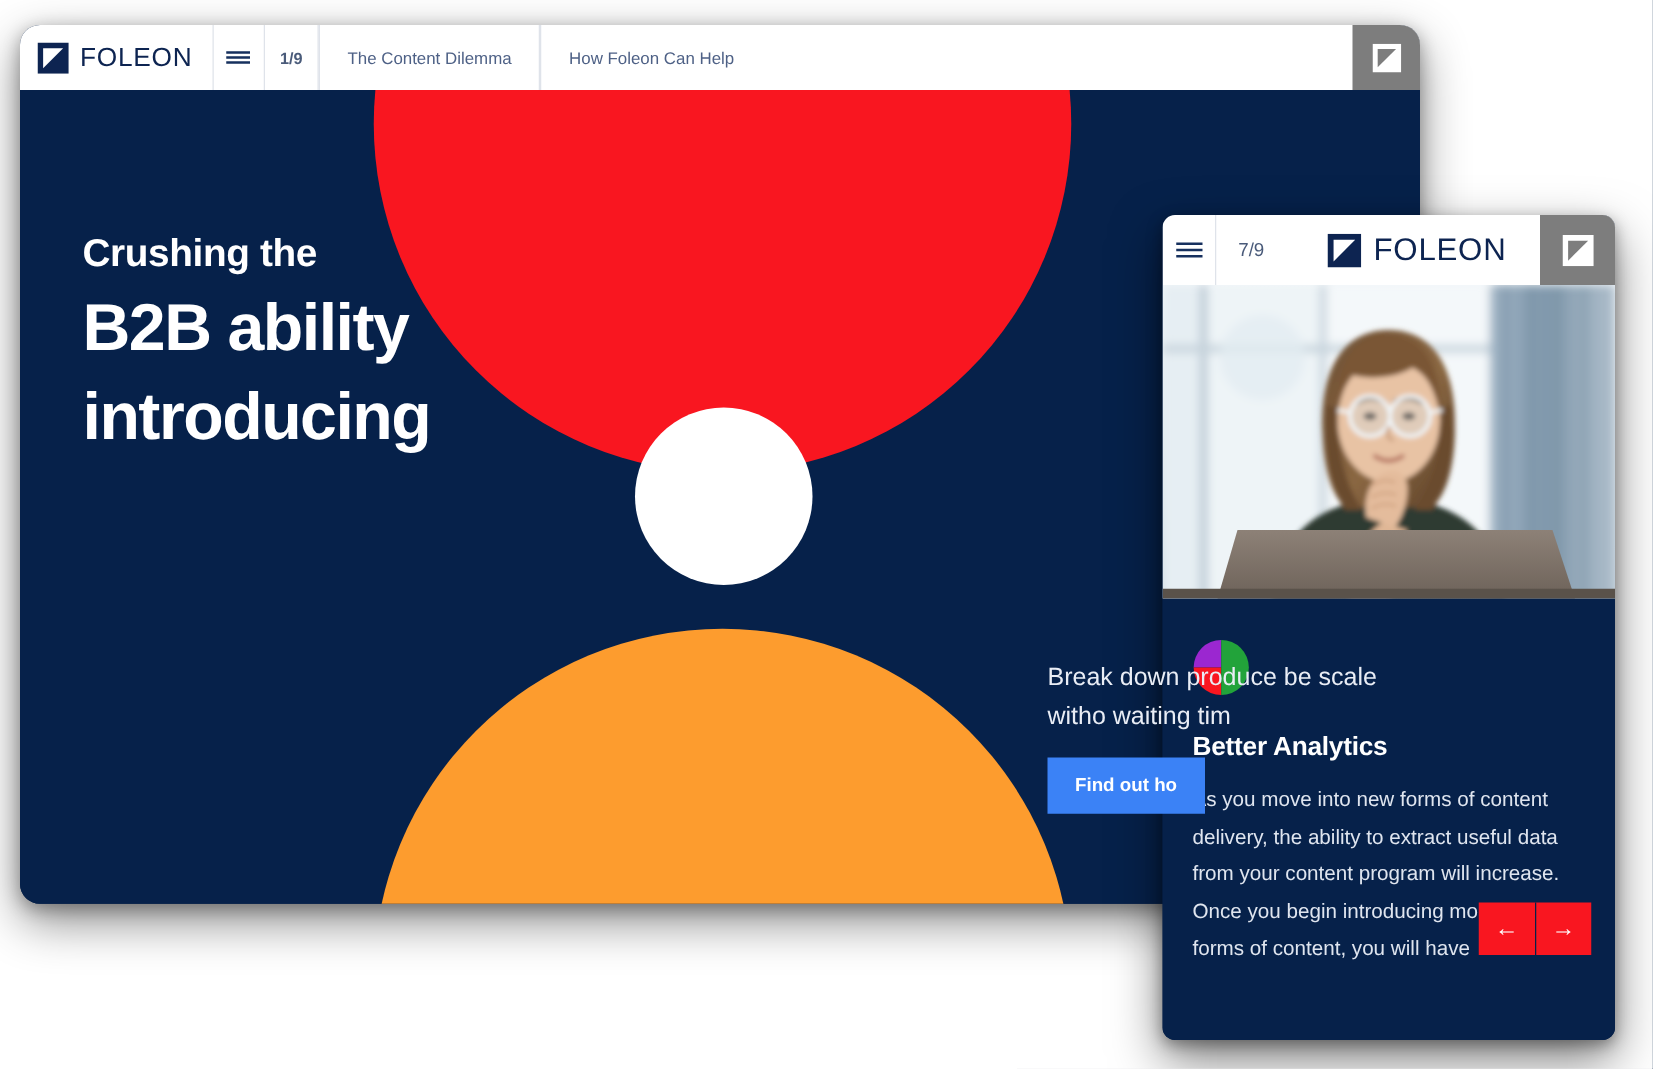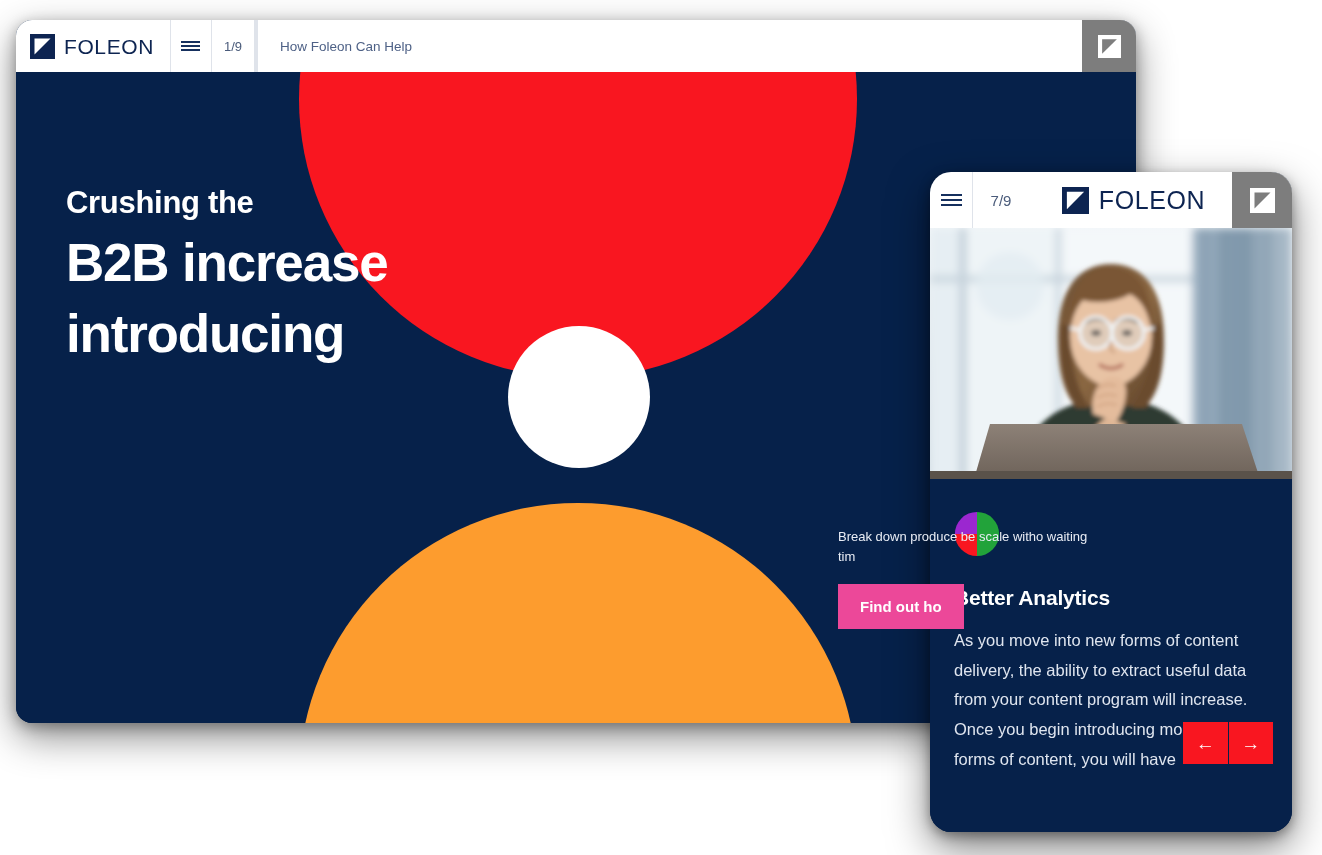--- a/index.html
+++ b/index.html
@@ -86,20 +86,21 @@
   }
 
   .dt-pagenum {
     flex: 0 0 auto;
     width: 42px;
     display: flex;
     align-items: center;
     justify-content: center;
     font-size: 13px;
     color: #4a5b7a;
+    font-weight: bold;
   }
 
   .dt-tab {
     display: flex;
     align-items: center;
     justify-content: center;
     padding: 0 22px;
     font-size: 13.5px;
     color: #4e6186;
     white-space: nowrap;
@@ -180,44 +181,44 @@
   }
 
   .dt-promo {
     position: absolute;
     left: 822px;
     top: 455px;
     width: 270px;
     z-index: 3;
   }
   .promo-text {
-    font-size: 13px;
+    font-size: 20px;
     line-height: 1.55;
     color: #e9edf5;
   }
   .promo-btn {
     display: inline-block;
     margin-top: 17px;
-    background: #ec4899;
+    background: #3b82f6;
     color: #ffffff;
     font-size: 15px;
     font-weight: bold;
     padding: 14px 22px;
     border: none;
     white-space: nowrap;
   }
 
   
   .mobile-window {
     position: absolute;
     left: 930px;
     top: 172px;
     width: 362px;
     height: 660px;
-    border-radius: 21px;
+    border-radius: 10px;
     overflow: hidden;
     background: #06214a;
     box-shadow: 0 16px 40px rgba(0,0,0,0.5), 0 4px 12px rgba(0,0,0,0.35);
   }
 
   .mb-topbar {
     position: relative;
     height: 56px;
     background: #ffffff;
     display: flex;
@@ -350,40 +351,41 @@
         </span>
       </div>
 
       <div class="dt-divider"></div>
 
       <div class="dt-pagenum">1/9</div>
 
       <div class="dt-divider"></div>
 
       <div class="dt-divider"></div>
+      <div class="dt-tab">The Content Dilemma</div>
       <div class="dt-divider"></div>
       <div class="dt-divider"></div>
       <div class="dt-tab">How Foleon Can Help</div>
 
       <div class="dt-corner-btn">
         <svg class="corner-mark" viewBox="0 0 100 100">
           <rect x="0" y="0" width="100" height="100" fill="#ffffff"></rect>
           <polygon points="18,18 82,18 18,82" fill="#7d7d7d"></polygon>
         </svg>
       </div>
     </div>
 
     <div class="dt-body">
       <div class="shape-red"></div>
       <div class="shape-white"></div>
       <div class="shape-orange"></div>
 
       <div class="dt-headline">
         <div class="hl-small">Crushing the</div>
-        <div class="hl-big">B2B increase</div>
+        <div class="hl-big">B2B ability</div>
         <div class="hl-big">introducing</div>
       </div>
 
       <div class="dt-promo">
         <div class="promo-text">Break down produce be scale witho waiting tim</div>
         <button class="promo-btn">Find out ho</button>
       </div>
     </div>
   </div>
 

